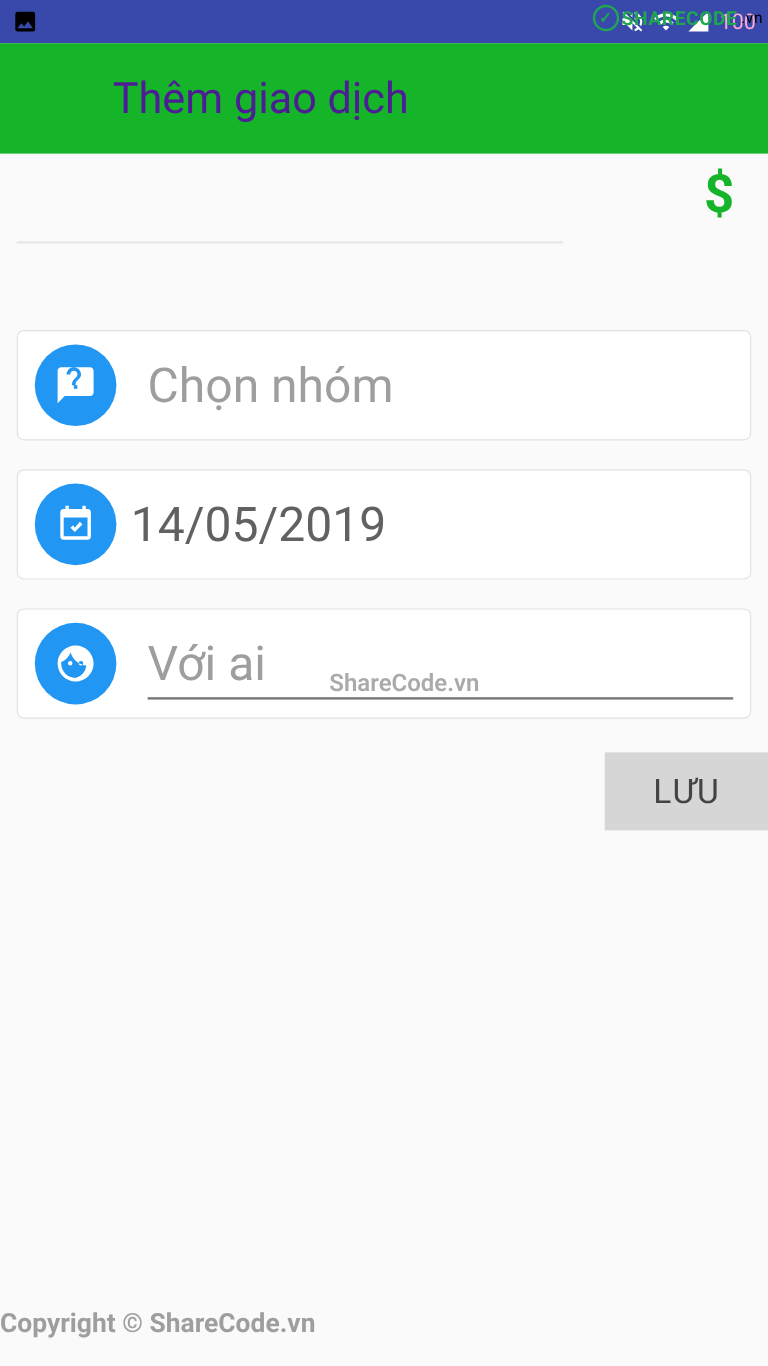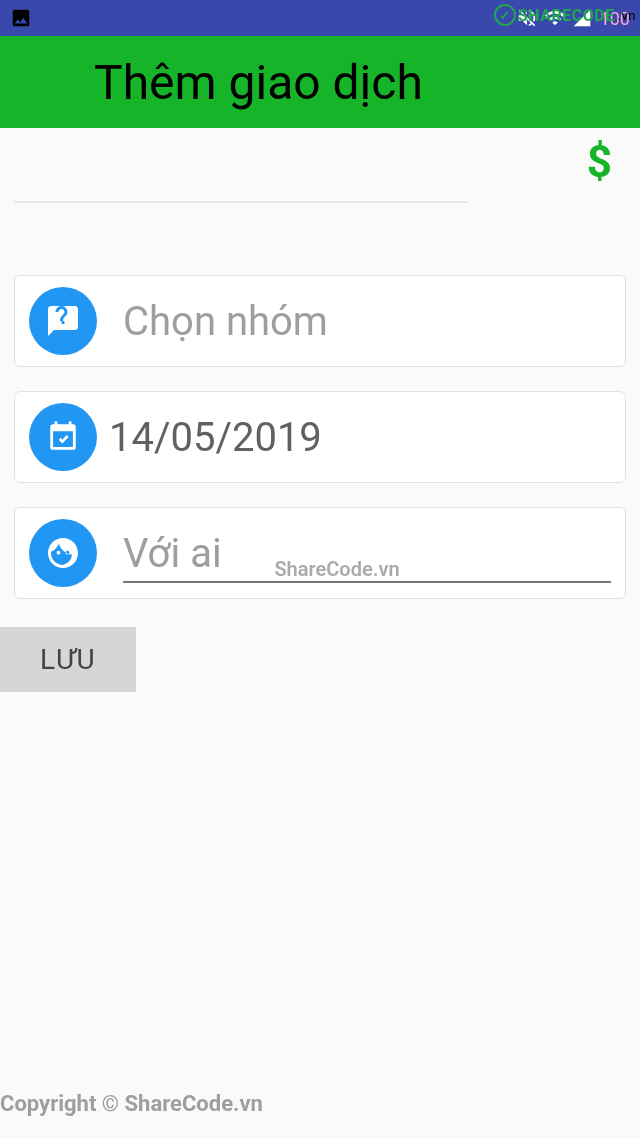--- a/index.html
+++ b/index.html
@@ -41,22 +41,22 @@
       display: inline-flex; align-items: center; justify-content: center;
       font-size: 13px; color: #1fa750;
     }
     .watermark-logo .vn { color: #000000; font-weight: 400; font-size: 13px; margin-left: 1px; }
     .app-bar {
       height: 92px;
       background: #16b429;
       display: flex;
       align-items: center;
       padding-left: 94px;
-      color: #000000;
-      font-size: 48px;
+      color: #4c1d95;
+      font-size: 36px;
       font-weight: 400;
     }
     .amount-row {
       height: 72px;
       display: flex;
       align-items: center;
       justify-content: flex-end;
       padding: 0 28px 0 14px;
       border-bottom: 1px solid transparent;
     }
@@ -116,21 +116,21 @@
       color: #9e9e9e;
     }
     .note-input .uline, .person-input .uline {
       position: absolute;
       left: 0; right: 0; bottom: -6px;
       height: 0;
       border-bottom: 2px solid #777;
     }
     .save-row {
       display: flex;
-      justify-content: flex-start;
+      justify-content: flex-end;
       margin-top: 28px;
     }
     .save-btn {
       background: #d6d6d6;
       border: none;
       font-size: 28px;
       color: #444;
       padding: 16px 40px;
       letter-spacing: 1px;
       font-family: inherit;

